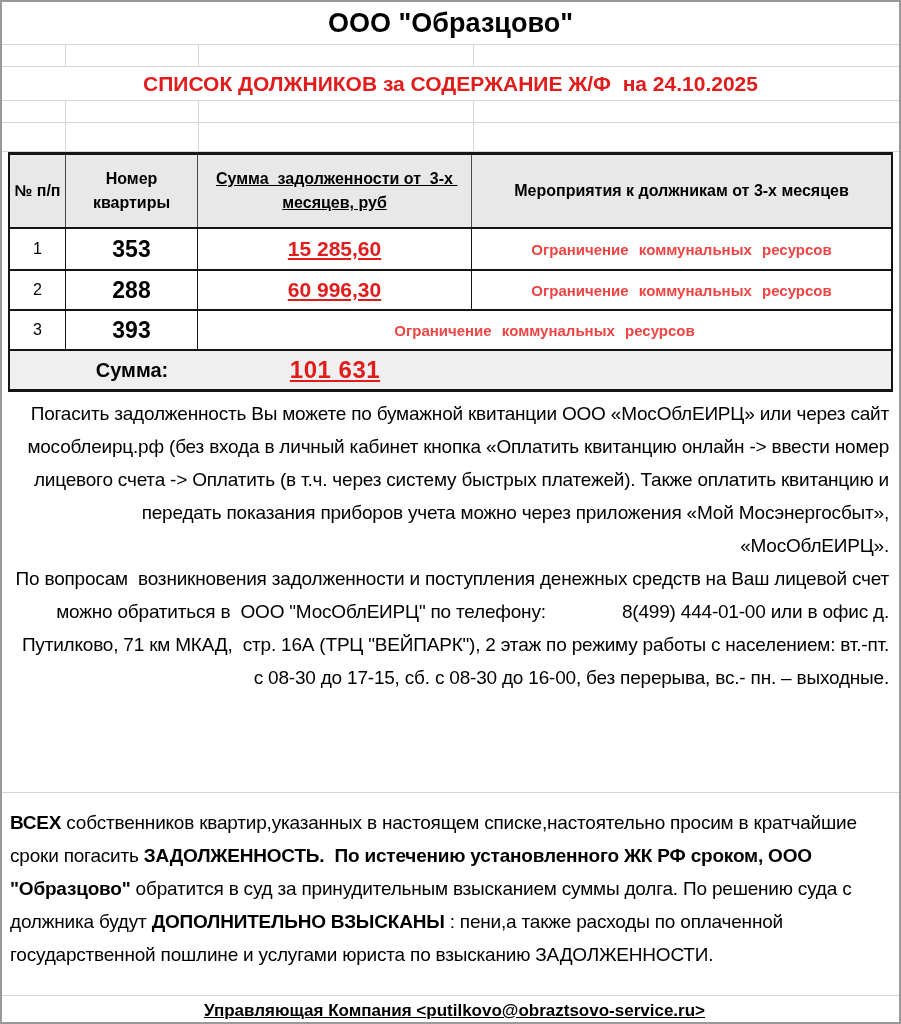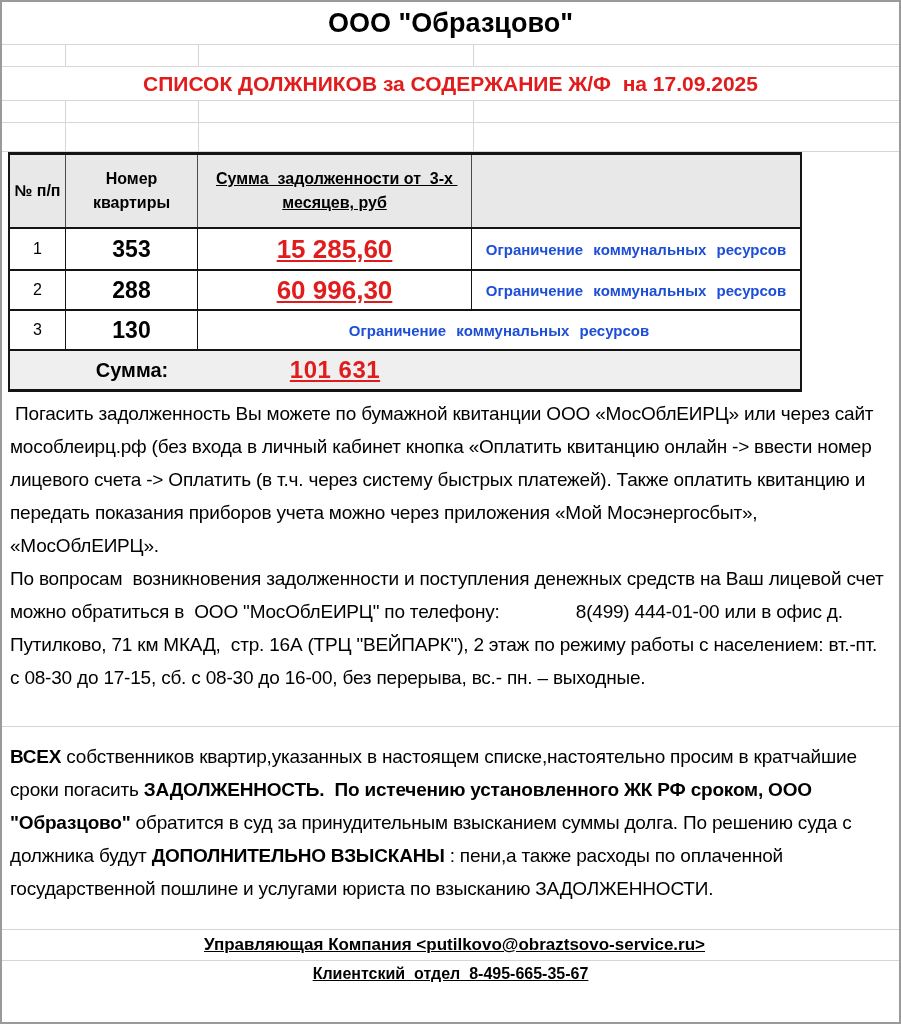--- a/index.html
+++ b/index.html
@@ -18,96 +18,97 @@
     background-size:1px 100%,1px 100%,1px 100%;
     background-position:63px 0,196px 0,471px 0;
     background-repeat:no-repeat;
   }
   .s22{height:22px}
   .s29{height:29px}
   .red-row{height:34px;border-bottom:1px solid var(--gridline,#d6d6d6);color:var(--accent-red,#e11c1c);font-weight:bold;font-size:21px;white-space:pre;}
   .addr-row{height:35px;border-bottom:1px solid var(--gridline,#d6d6d6);font-weight:bold;font-size:20px;white-space:pre;}
 
   .dtable{
-    box-sizing:border-box;width:794px;margin-left:6px;
+    box-sizing:border-box;width:885px;margin-left:6px;
     border:2px solid var(--table-border,#141414);
     border-top-width:3px;border-bottom-width:3px;
   }
   .thead{
     box-sizing:border-box;display:flex;height:74px;background:var(--header-bg,#e9e8e8);
     border-bottom:2px solid var(--table-border,#141414);
     font-weight:bold;font-size:16px;text-align:center;
   }
   .th{box-sizing:border-box;display:flex;align-items:center;justify-content:center;white-space:pre-wrap;line-height:1.5;padding:0 4px;}
   .c1{box-sizing:border-box;flex:0 0 56px;}
   .c2{box-sizing:border-box;flex:0 0 132px;}
   .c3{box-sizing:border-box;flex:0 0 274px;text-decoration:underline;}
   .c4{box-sizing:border-box;flex:1 1 auto;}
   .thead .c1,.thead .c2,.thead .c3{border-right:1px solid #4a4a4a;}
   .trow{box-sizing:border-box;display:flex;height:40px;}
   .trow + .trow{border-top:2px solid var(--table-border,#141414);}
   .td{box-sizing:border-box;display:flex;align-items:center;justify-content:center;}
   .trow .c1,.trow .c2,.trow .c3{border-right:1px solid var(--table-border,#141414);}
   .num-cell{font-size:16px;}
   .apt-cell{font-size:23px;font-weight:bold;}
-  .debt-cell{font-size:26px;font-weight:bold;color:var(--accent-red,#e11c1c);}
-  .action-cell{font-size:15px;font-weight:bold;color:#1d4ed8;word-spacing:6px;}
+  .debt-cell{font-size:21px;font-weight:bold;color:var(--accent-red,#e11c1c);}
+  .action-cell{font-size:15px;font-weight:bold;color:#ef4444;word-spacing:6px;}
   .total{background:var(--total-bg,#efefef);}
   .total .td{border-right:none !important;}
   .total-label{font-size:20px;font-weight:bold;}
   .total-value{font-size:24px;font-weight:bold;color:var(--accent-red,#e11c1c);letter-spacing:.5px;}
 
   .tblock{
     box-sizing:border-box;padding:5px 10px 0 8px;
     border-bottom:1px solid var(--gridline,#d6d6d6);
     font-size:19px;line-height:33px;letter-spacing:-.2px;overflow:hidden;
   }
-  .b1{height:335px;}
+  .b1{height:401px;text-align:right;}
   .b2{height:203px;padding-top:13px;}
   .para{margin:0;white-space:pre-wrap;}
   .b{font-weight:bold;}
 
   .frow{box-sizing:border-box;display:flex;align-items:center;justify-content:center;}
   .f1{height:31px;border-bottom:1px solid var(--gridline,#d6d6d6);font-size:17px;padding-left:8px;}
   .f2{height:26px;font-size:16px;}
   .u{text-decoration:underline;font-weight:600;white-space:pre;color:#000;}
 </style>
 </head>
 <body>
 
 <div class="sheet">
 
   <div class="row title-row">ООО "Образцово"</div>
   <div class="row spacer s22"></div>
-  <div class="row red-row">СПИСОК ДОЛЖНИКОВ за СОДЕРЖАНИЕ Ж/Ф  на 17.09.2025</div>
+  <div class="row red-row">СПИСОК ДОЛЖНИКОВ за СОДЕРЖАНИЕ Ж/Ф  на 24.10.2025</div>
   <div class="row spacer s22"></div>
   <div class="row spacer s29"></div>
 
   <div class="dtable">
     <div class="thead">
       <div class="th c1">№ п/п</div>
       <div class="th c2">Номер квартиры</div>
       <div class="th c3">Сумма  задолженности от  3-х месяцев, руб</div>
+      <div class="th c4">Мероприятия к должникам от 3-х месяцев</div>
     </div>
 
     <div class="trow">
       <div class="td c1 num-cell">1</div>
       <div class="td c2 apt-cell">353</div>
       <div class="td c3 debt-cell">15 285,60</div>
       <div class="td c4 action-cell">Ограничение коммунальных ресурсов</div>
     </div>
     <div class="trow">
       <div class="td c1 num-cell">2</div>
       <div class="td c2 apt-cell">288</div>
       <div class="td c3 debt-cell">60 996,30</div>
       <div class="td c4 action-cell">Ограничение коммунальных ресурсов</div>
     </div>
     <div class="trow">
       <div class="td c1 num-cell">3</div>
-      <div class="td c2 apt-cell">130</div>
+      <div class="td c2 apt-cell">393</div>
       <div class="td c4 action-cell">Ограничение коммунальных ресурсов</div>
     </div>
 
     <div class="trow total">
       <div class="td c1"></div>
       <div class="td c2 total-label">Сумма:</div>
       <div class="td c3 total-value">101 631</div>
       <div class="td c4"></div>
     </div>
   </div>

